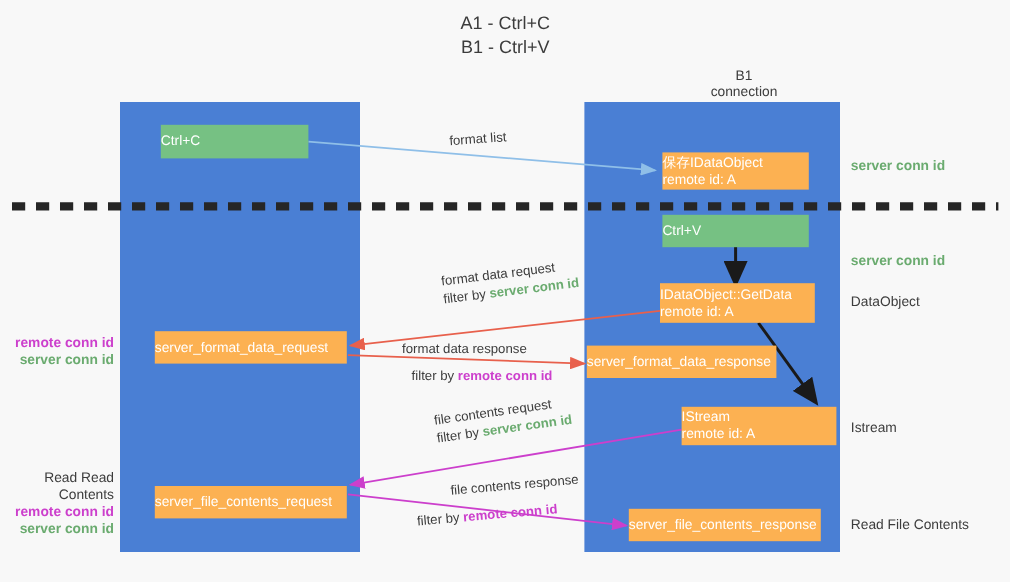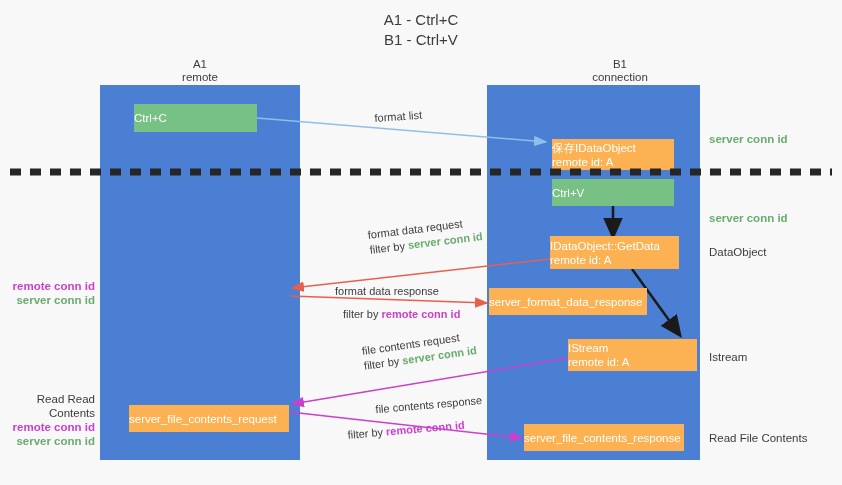--- a/index.html
+++ b/index.html
@@ -95,24 +95,20 @@
 </head>
 <body>
 
 <div id="stage">
 
   <div class="abs" id="title">
     <div>A1 - Ctrl+C</div>
     <div>B1 - Ctrl+V</div>
   </div>
 
-  <div class="abs col-header" style="left:100px; top:58px;">
-    <div>A1</div>
-    <div>remote</div>
-  </div>
   <div class="abs col-header" style="left:520px; top:58px;">
     <div>B1</div>
     <div>connection</div>
   </div>
 
   <div class="abs lane" style="left:100px; top:85px; width:200px; height:375px;"></div>
   <div class="abs lane" style="left:487px; top:85px; width:213px; height:375px;"></div>
 
   <svg class="overlay">
     <defs>
@@ -146,34 +142,37 @@
   </svg>
 
   <svg class="overlay above">
     <line x1="10" y1="172" x2="832" y2="172" stroke="#262626" stroke-width="7" stroke-dasharray="11 9"></line>
   </svg>
 
   <div class="abs box box-green" style="left:134px; top:104px; width:123px; height:28px;">
     <span>Ctrl+C</span>
   </div>
 
-  <div class="abs box box-orange" style="left:552px; top:139px; width:122px; height:31px;">
+  <div class="abs box box-orange" style="left:552px; top:127px; width:122px; height:31px;">
     <span>保存IDataObject</span>
     <span>remote id: A</span>
   </div>
 
   <div class="abs box box-green" style="left:552px; top:179px; width:122px; height:27px;">
     <span>Ctrl+V</span>
   </div>
 
   <div class="abs box box-orange" style="left:550px; top:236px; width:129px; height:33px;">
     <span>IDataObject::GetData</span>
     <span>remote id: A</span>
   </div>
 
+  <div class="abs box box-orange" style="left:129px; top:276px; width:160px; height:27px;">
+    <span>server_format_data_request</span>
+  </div>
 
   <div class="abs box box-orange" style="left:489px; top:288px; width:158px; height:27px;">
     <span>server_format_data_response</span>
   </div>
 
   <div class="abs box box-orange" style="left:568px; top:339px; width:129px; height:32px;">
     <span>IStream</span>
     <span>remote id: A</span>
   </div>
 

